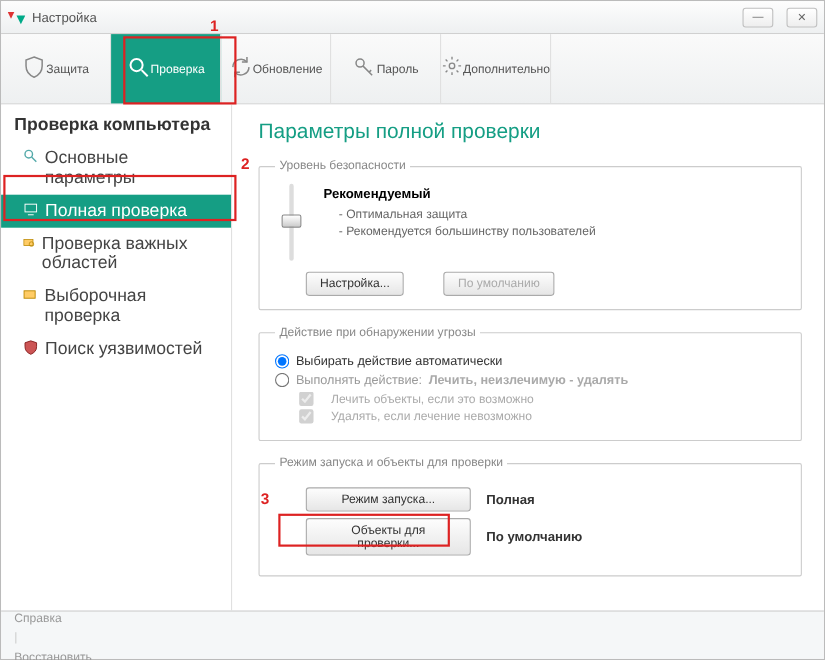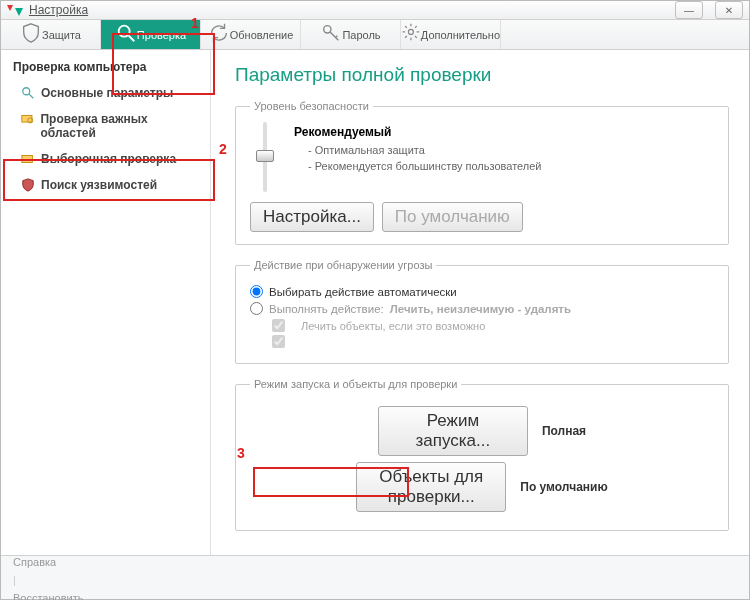--- a/index.html
+++ b/index.html
@@ -1,50 +1,50 @@
 <!DOCTYPE html>
 <html><head>
 <meta charset="utf-8">
 <style>
   * { box-sizing: border-box; font-family: "Segoe UI", Tahoma, sans-serif; }
   body { margin: 0; padding: 0; width: 750px; height: 600px; background: #fff; }
   .window { width: 750px; height: 600px; border: 1px solid #bbb; display: flex; flex-direction: column; background: #f5f7f8; }
   .titlebar { height: 30px; background: linear-gradient(#fdfdfd,#eef0f1); display: flex; align-items: center; padding: 0 6px; border-bottom: 1px solid #d0d0d0; }
   .titlebar .logo { width: 16px; height: 16px; margin-right: 6px; }
-  .titlebar .title { font-size: 12px; color: #555; text-decoration: underline; }
+  .titlebar .title { font-size: 12px; color: #555; }
   .titlebar .winbtns { margin-left: auto; display: flex; gap: 12px; }
   .titlebar .winbtn { width: 28px; height: 18px; border: 1px solid #c0c0c0; border-radius: 3px; background: linear-gradient(#fff,#eee); font-size: 10px; display: flex; align-items: center; justify-content: center; color: #666; cursor: pointer; }
   .toolbar { height: 64px; display: flex; background: linear-gradient(#fafafa,#eef0f1); border-bottom: 1px solid #d0d0d0; }
   .tab { width: 100px; display: flex; flex-direction: row; align-items: center; justify-content: center; font-size: 11px; color: #555; cursor: pointer; border-right: 1px solid #e0e0e0; }
   .tab.active { background: #159e84; color: #fff; }
   .tab .icon { width: 22px; height: 22px; margin-bottom: 3px; }
   .content { flex: 1; display: flex; background: #fff; }
   .sidebar { width: 210px; border-right: 1px solid #e0e0e0; padding-top: 10px; }
-  .sidebar h4 { margin: 0 0 6px 12px; font-size: 12px; font-weight: bold; color: #333; }
-  .sb-item { display: flex; align-items: flex-start; padding: 6px 10px 6px 20px; font-size: 12px; color: #444; cursor: pointer; gap: 6px; font-weight: bold; }
+  .sidebar h4 { margin: 0 0 6px 12px; font-size: 16px; font-weight: bold; color: #333; }
+  .sb-item { display: flex; align-items: flex-start; padding: 6px 10px 6px 20px; font-size: 16px; color: #444; cursor: pointer; gap: 6px; }
   .sb-item.selected { background: #159e84; color: #fff; }
   .sb-item .sb-icon { width: 14px; height: 14px; }
   .main { flex: 1; padding: 14px 20px 10px 24px; overflow: hidden; }
   .main h2 { margin: 0 0 14px 0; font-size: 19px; font-weight: normal; color: #159e84; }
   fieldset { border: 1px solid #ccc; border-radius: 2px; margin: 0 0 14px 0; padding: 10px 14px 12px 14px; }
   legend { font-size: 11px; color: #888; padding: 0 4px; }
   .sec-row { display: flex; align-items: flex-start; gap: 18px; }
   .slider { width: 22px; height: 70px; position: relative; margin-left: 4px;}
   .slider .track { position: absolute; left: 9px; top: 0; width: 4px; height: 70px; background: #ddd; border-radius: 2px; }
   .slider .thumb { position: absolute; left: 2px; top: 28px; width: 18px; height: 12px; background: linear-gradient(#fff,#ccc); border: 1px solid #888; border-radius: 2px; }
   .sec-text b { font-size: 12px; }
   .sec-text .bullet { font-size: 11px; color: #666; margin: 4px 0 0 14px; }
-  .btn { font-size: 17px; padding: 4px 12px; border: 1px solid #aaa; border-radius: 3px; background: linear-gradient(#fdfdfd,#e6e6e6); color: #333; cursor: pointer; }
+  .btn { font-size: 11px; padding: 4px 12px; border: 1px solid #aaa; border-radius: 3px; background: linear-gradient(#fdfdfd,#e6e6e6); color: #333; cursor: pointer; margin-left: 28px; }
   .btn.disabled { color: #aaa; }
   .btnrow { margin-top: 10px; display: flex; gap: 8px; }
   .radio-row { display: flex; align-items: center; gap: 6px; font-size: 11.5px; color: #333; margin: 4px 0; }
   .radio-row.disabled { color: #999; }
   input[type=radio], input[type=checkbox] { margin: 0; }
   .chk-row { display: flex; align-items: center; gap: 16px; font-size: 11px; color: #aaa; margin: 3px 0 3px 22px; }
-  .mode-row { display: flex; align-items: center; gap: 14px; margin: 6px 0; justify-content: center; }
+  .mode-row { display: flex; align-items: center; gap: 14px; margin: 6px 0; }
   .mode-row .btn { width: 150px; text-align: center; }
   .mode-row .val { font-size: 12px; font-weight: bold; color: #333; }
   .footer { height: 44px; border-top: 1px solid #d0d0d0; background: #f5f7f8; display: flex; padding: 0 12px; font-size: 11px; gap: 6px; flex-direction: column; }
   .footer .link { color: #999; cursor: pointer; }
   .footer .right { margin-left: auto; display: flex; gap: 23px; padding-left: 32px; }
   .footer .btn { width: 80px; }
   .marker { position: absolute; font-weight: bold; color: #d22; font-size: 14px; }
   .hl { position: absolute; border: 2px solid #d22; pointer-events: none; }
 </style>
 </head>
@@ -105,20 +105,27 @@
   <div class="content">
     <div class="sidebar">
       <h4>Проверка компьютера</h4>
       <div class="sb-item">
         <span class="sb-icon"><svg viewBox="0 0 16 16">
               <circle cx="6" cy="6" r="4" fill="none" stroke="#5aa" stroke-width="1.5"></circle>
               <line x1="9" y1="9" x2="14" y2="14" stroke="#5aa" stroke-width="1.5"></line>
             </svg></span>
         <span>Основные параметры</span>
       </div>
+      <div class="sb-item selected">
+        <span class="sb-icon"><svg viewBox="0 0 16 16">
+              <rect x="2" y="3" width="12" height="8" fill="none" stroke="#fff"></rect>
+              <line x1="5" y1="14" x2="11" y2="14" stroke="#fff"></line>
+            </svg></span>
+        <span>Полная проверка</span>
+      </div>
       <div class="sb-item">
         <span class="sb-icon"><svg viewBox="0 0 16 16">
               <rect x="1" y="4" width="12" height="8" fill="#fc6" stroke="#b80"></rect>
               <circle cx="11" cy="10" r="3" fill="none" stroke="#b80"></circle>
             </svg></span>
         <span>Проверка важных областей</span>
       </div>
       <div class="sb-item">
         <span class="sb-icon"><svg viewBox="0 0 16 16">
               <rect x="1" y="4" width="12" height="8" fill="#fc6" stroke="#b80"></rect>
@@ -165,20 +172,21 @@
           <input type="radio" style="">
           <span>Выполнять действие:</span>
           <b style="color:#aaa;">Лечить, неизлечимую - удалять</b>
         </div>
         <div class="chk-row">
           <input type="checkbox" checked="" disabled="" style="">
           <span>Лечить объекты, если это возможно</span>
         </div>
         <div class="chk-row">
           <input type="checkbox" checked="" disabled="" style="">
+          <span>Удалять, если лечение невозможно</span>
         </div>
       </fieldset>
 
       <fieldset>
         <legend>Режим запуска и объекты для проверки</legend>
         <div class="mode-row">
           <button class="btn">Режим запуска...</button>
           <span class="val">Полная</span>
         </div>
         <div class="mode-row">

